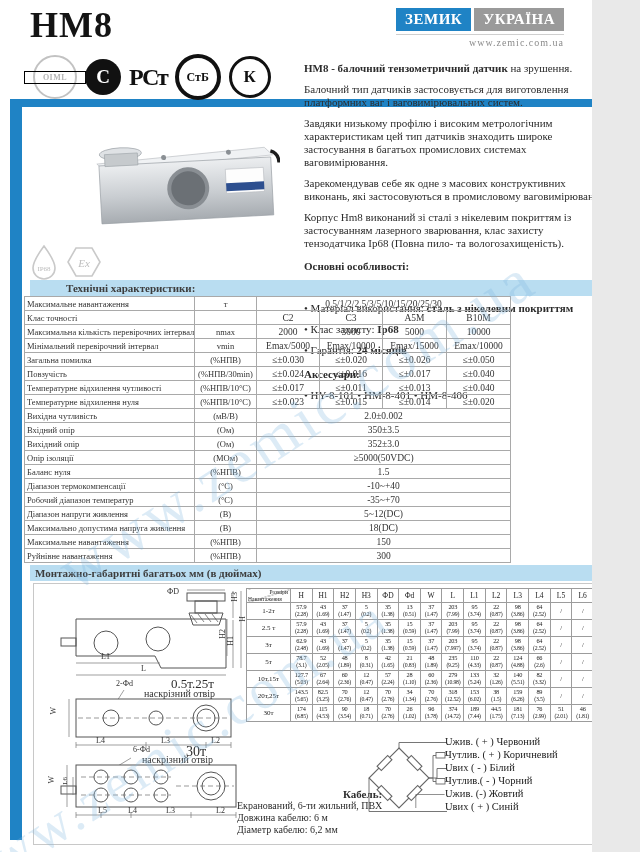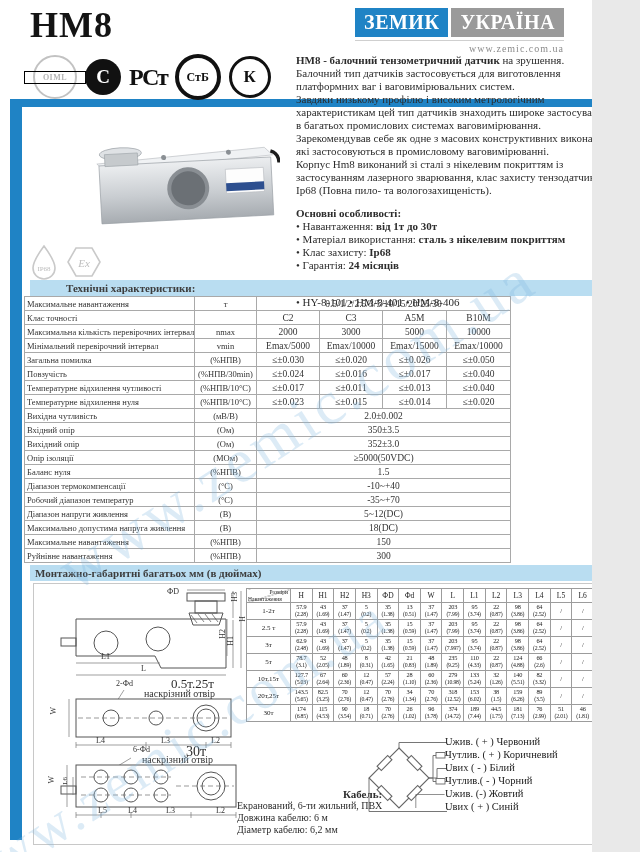--- a/index.html
+++ b/index.html
@@ -2,39 +2,39 @@
 <html><head>
 <meta charset="utf-8">
 <style>
   html,body{margin:0;padding:0;background:#e9e9e9;}
   #page{position:relative;width:592px;height:852px;background:#fff;overflow:hidden;
         font-family:Liberation Serif, serif;color:#222;}
   
   .hm8-title{position:absolute;left:30px;top:4px;font-size:36px;font-weight:bold;color:#141414;letter-spacing:1px;}
   .logo{position:absolute;top:8px;right:28px;text-align:right;}
   .logo-row{display:flex;gap:3px;justify-content:flex-end;}
-  .logo-box{color:#fff;font-weight:bold;font-size:20px;padding:3px 9px;letter-spacing:0.5px;}
+  .logo-box{color:#fff;font-weight:bold;font-size:15px;padding:3px 9px;letter-spacing:0.5px;}
   .logo-blue{background:#1f83c5;}
   .logo-gray{background:#9a9a9a;}
   .logo-url{font-size:10px;color:#8b8b8b;margin-top:3px;letter-spacing:1px;border-top:1px solid #cfcfcf;padding-top:2px;}
   
   .bar-h{position:absolute;left:10px;top:99px;width:604px;height:8px;background:#1f83c5;}
   .bar-v{position:absolute;left:10px;top:99px;width:12px;height:741px;background:#1f83c5;}
   
   .certs{position:absolute;left:33px;top:54px;display:flex;align-items:center;gap:8px;}
   .badge{display:flex;align-items:center;justify-content:center;border-radius:50%;}
   .badge-oiml{width:40px;height:40px;border:2px solid #c2c2c2;color:#b5b5b5;}
   .badge-oiml span{border:1px solid #000000;font-size:8px;font-weight:bold;padding:1px 18px;letter-spacing:0.5px;}
   .badge-c{width:36px;height:36px;background:#111;color:#fff;font-size:19px;font-weight:bold;}
   .badge-rst{font-size:24px;font-weight:900;color:#111;letter-spacing:-2px;}
   .badge-stb{width:38px;height:38px;border:4px solid #111;color:#111;font-size:12px;font-weight:900;}
   .badge-k{width:36px;height:36px;border:3px solid #111;color:#111;font-size:17px;font-weight:900;}
   
   .desc{position:absolute;left:296px;top:54px;width:318px;font-size:11px;line-height:13px;color:#2c2c2c;}
-  .desc div{margin:0;}
+  .desc div{margin:8px;}
   .feat-title{font-weight:bold;margin-top:10px !important;}
   .feat b{font-weight:bold;}
   .acc-title{font-weight:bold;margin-top:11px !important;}
   
   .photo{position:absolute;left:70px;top:134px;}
   .ipex{position:absolute;left:30px;top:244px;display:flex;gap:8px;align-items:center;}
   
   .band{position:absolute;left:30px;width:582px;height:16px;background:#b9ddf1;color:#3d3d3d;
         font-size:11px;font-weight:bold;line-height:16px;padding-left:5px;box-sizing:border-box;}
   

